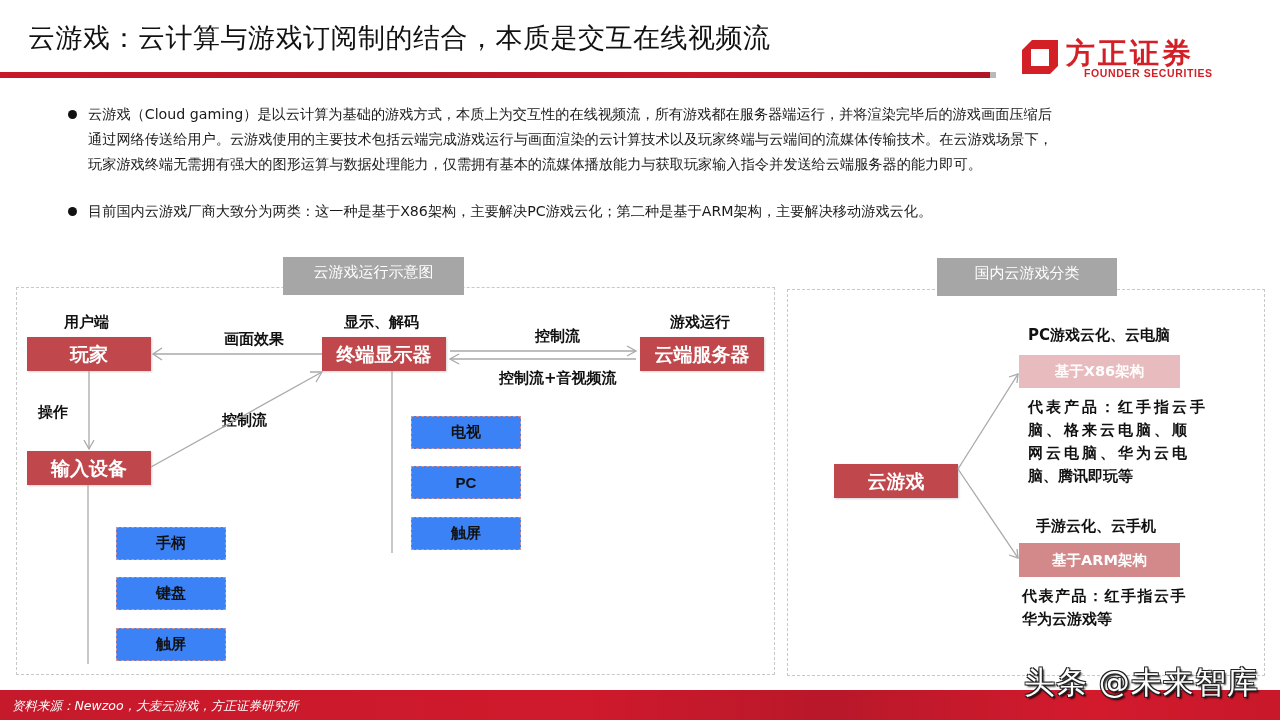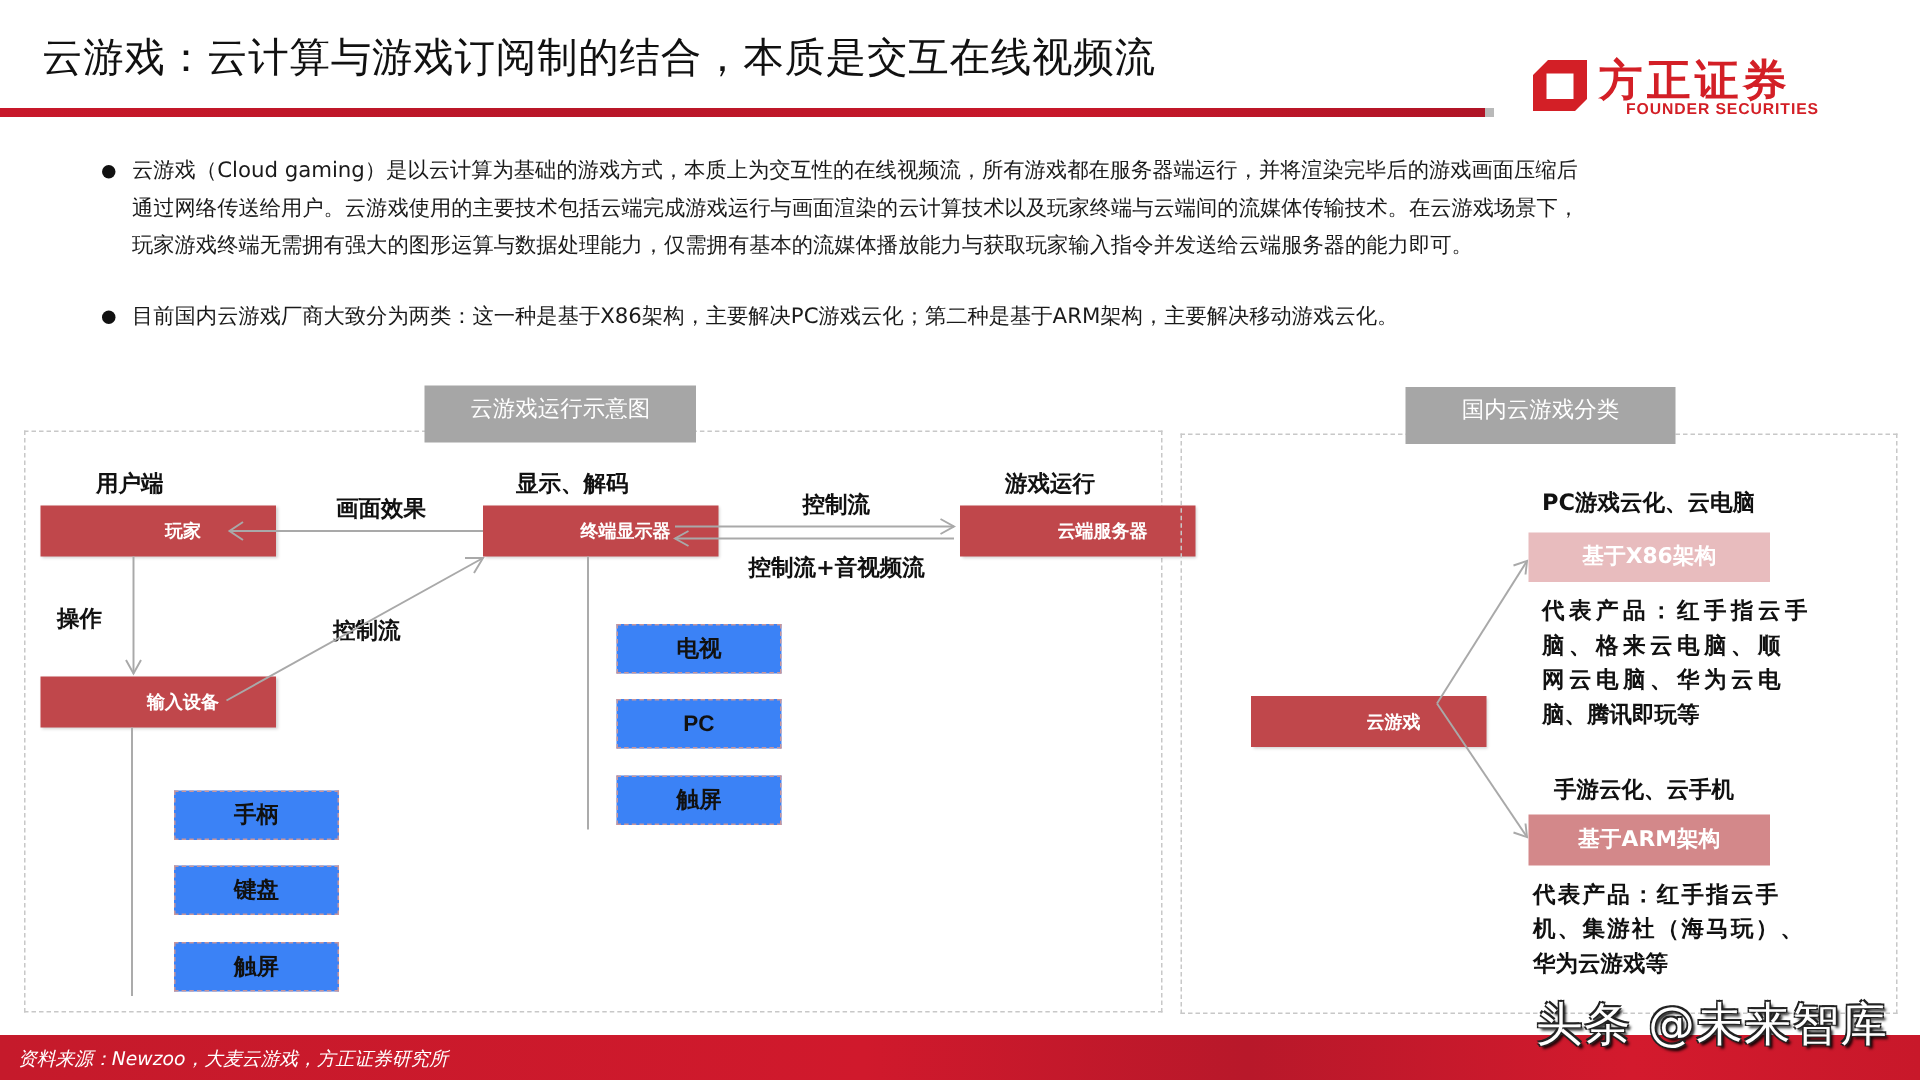--- a/index.html
+++ b/index.html
@@ -39,22 +39,22 @@
   }
   .bullet-line { display: block; white-space: nowrap; }
 
   .section-tag {
     background: #a6a6a6; color: #fff; font-weight: normal; font-size: 15px;
     text-align: center; line-height: 30px; height: 38px;
   }
   .dash-panel { border: 1px dashed #c8c8c8; }
 
   .red-box {
-    background: #c0474b; color: #fff; font-weight: bold; font-size: 12px;
-    text-align: center; box-shadow: 1px 1px 2px rgba(0,0,0,0.18); padding-left: 33px;
+    background: #c0474b; color: #fff; font-weight: bold; font-size: 19px;
+    text-align: center; box-shadow: 1px 1px 2px rgba(0,0,0,0.18);
   }
   .pink-box {
     background: #e8bcbe; color: #fff; font-weight: bold; font-size: 14.5px; text-align: center;
   }
   .rose-box {
     background: #d3888a; color: #fff; font-weight: bold; font-size: 14.5px; text-align: center;
   }
   .dev-box {
     border: 1px dashed #c9959a; background: #3b82f6; color: #111; font-weight: bold;
     font-size: 15px; text-align: center;
@@ -141,21 +141,20 @@
   <div>代表产品：红手指云手</div>
   <div>脑、格来云电脑、顺</div>
   <div>网云电脑、华为云电</div>
   <div style="letter-spacing:0;">脑、腾讯即玩等</div>
 </div>
 
 <div class="abs lbl" style="left:1036px; top:517px;">手游云化、云手机</div>
 <div class="abs rose-box" style="left:1019px; top:543px; width:161px; height:34px; line-height:34px;">基于ARM架构</div>
 <div class="abs desc" style="left:1022px; top:585px; letter-spacing:1.5px;">
   <div>代表产品：红手指云手</div>
-  <div>机、集游社（海马玩）、</div>
   <div style="letter-spacing:0;">华为云游戏等</div>
 </div>
 
 <svg class="lines" width="1280" height="720">
   <g stroke="#a9a9a9" stroke-width="1.3" fill="none">
 
     <line x1="322" y1="354" x2="153" y2="354"></line>
     <polyline points="162,348 153,354 162,360"></polyline>
 
     <line x1="450" y1="351" x2="636" y2="351"></line>

